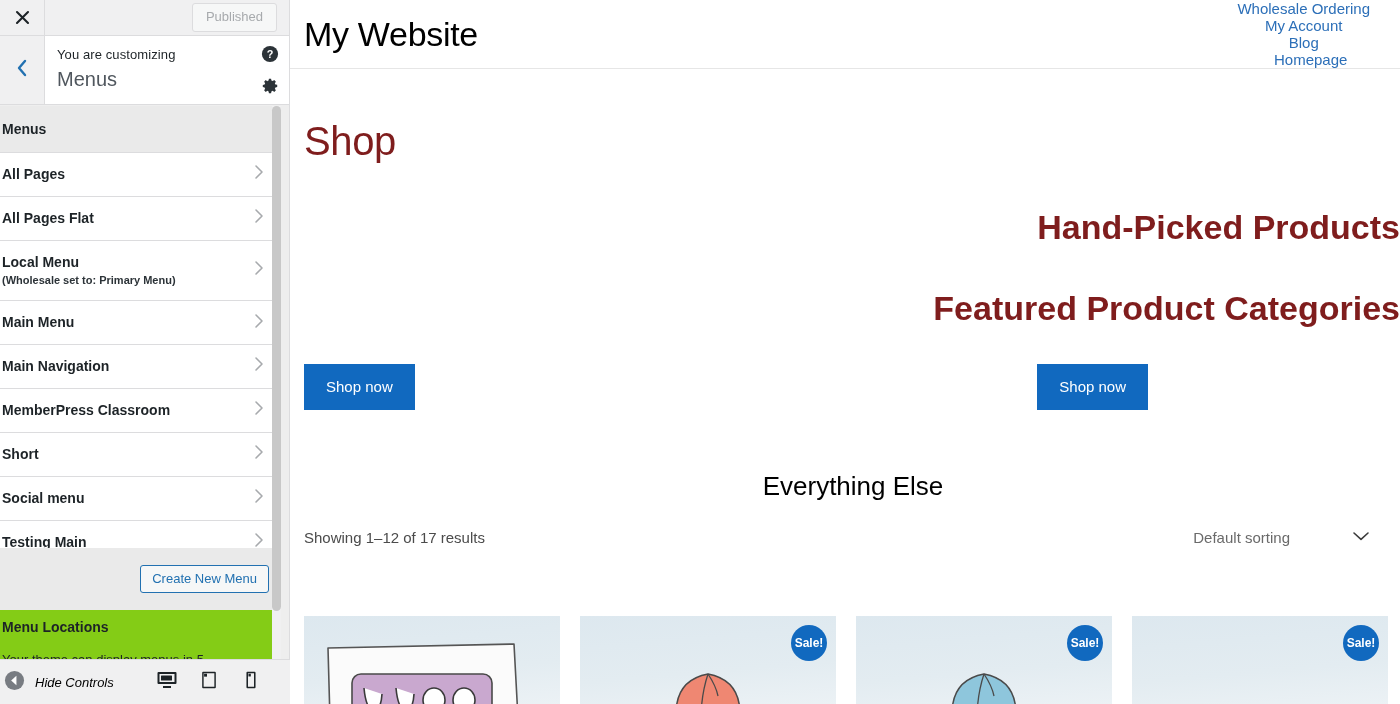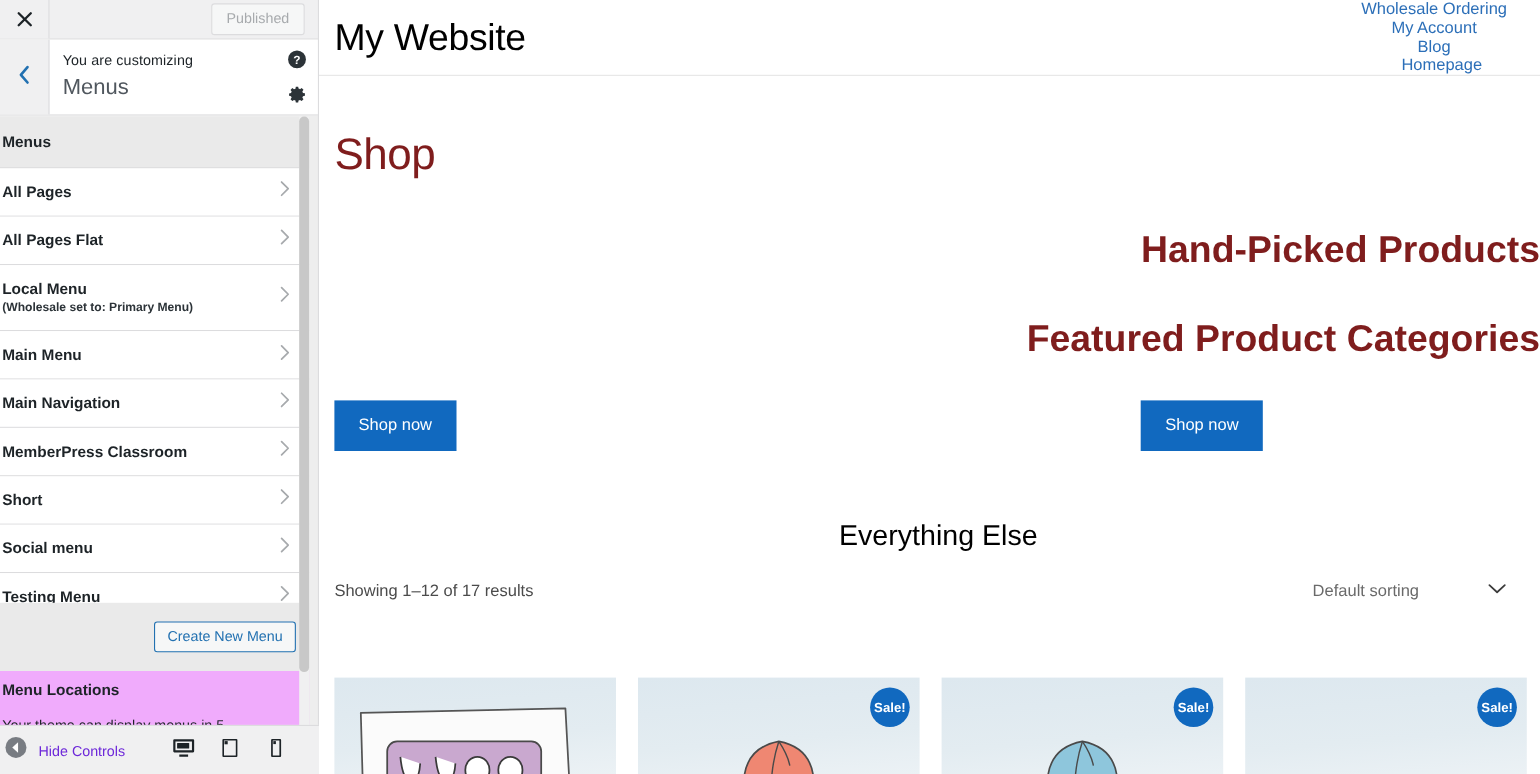--- a/index.html
+++ b/index.html
@@ -147,21 +147,21 @@
     border-radius: 3px;
     padding: 5px 11px 6px;
     line-height: 1.2;
     cursor: pointer;
   }
 
   
   .locations-block {
     position: absolute; top: 610px; left: 0;
     width: 281px; height: 66px;
-    background: #f0abfc;
+    background: #84cc16;
     padding: 8px 12px 0 2px;
     overflow: hidden;
   }
   .locations-title {
     font-size: 14px; font-weight: 600; color: #1d2327;
     line-height: 1.4;
   }
   .locations-desc {
     font-size: 13px; color: #1d2327;
     line-height: 1.5;
@@ -192,22 +192,23 @@
     width: 290px; height: 45px;
     background: #f0f0f1;
     border-top: 1px solid #dcdcde;
     display: flex; align-items: center;
   }
   .hide-controls {
     display: flex; align-items: center;
     padding-left: 4px; cursor: pointer;
   }
   .hide-ctl-label {
-    font-size: 13px; color: #6d28d9;
+    font-size: 13px; color: #000000;
     margin-left: 10px;
+    font-style: italic;
   }
   .device-btns {
     margin-left: auto;
     display: flex; align-items: center;
     padding-right: 18px;
   }
   .device-btn {
     width: 42px; height: 44px;
     display: flex; align-items: center; justify-content: center;
     cursor: pointer;
@@ -451,21 +452,21 @@
       </div>
       <div class="menu-item">
         <div class="menu-item-title">Social menu</div>
         <span class="chevron-right">
           <svg width="11" height="16" viewBox="0 0 11 16">
               <path d="M2 2 L8 8 L2 14" fill="none" stroke="#a7aaad" stroke-width="1.6" stroke-linecap="round" stroke-linejoin="round"></path>
             </svg>
         </span>
       </div>
       <div class="menu-item">
-        <div class="menu-item-title">Testing Menu</div>
+        <div class="menu-item-title">Testing Main</div>
         <span class="chevron-right">
           <svg width="11" height="16" viewBox="0 0 11 16">
               <path d="M2 2 L8 8 L2 14" fill="none" stroke="#a7aaad" stroke-width="1.6" stroke-linecap="round" stroke-linejoin="round"></path>
             </svg>
         </span>
       </div>
     </div>
 
     <div class="create-row">
       <div class="create-btn">Create New Menu</div>

